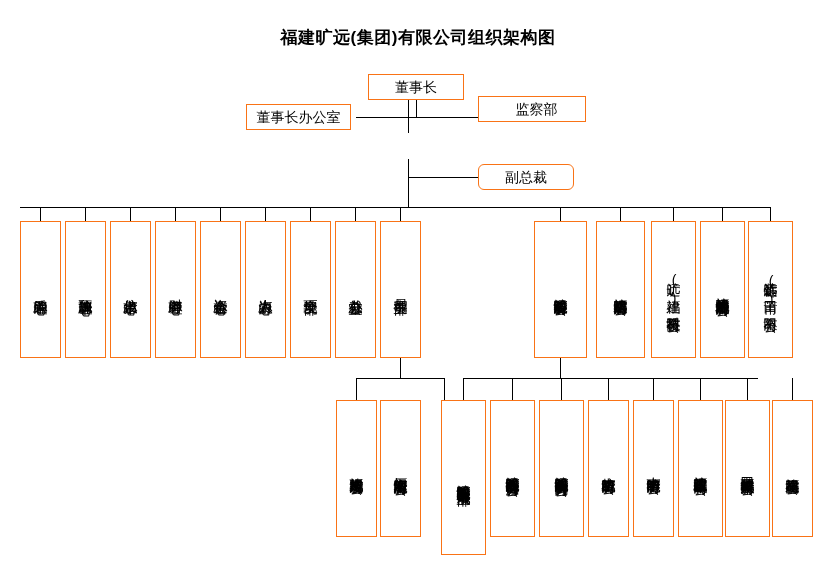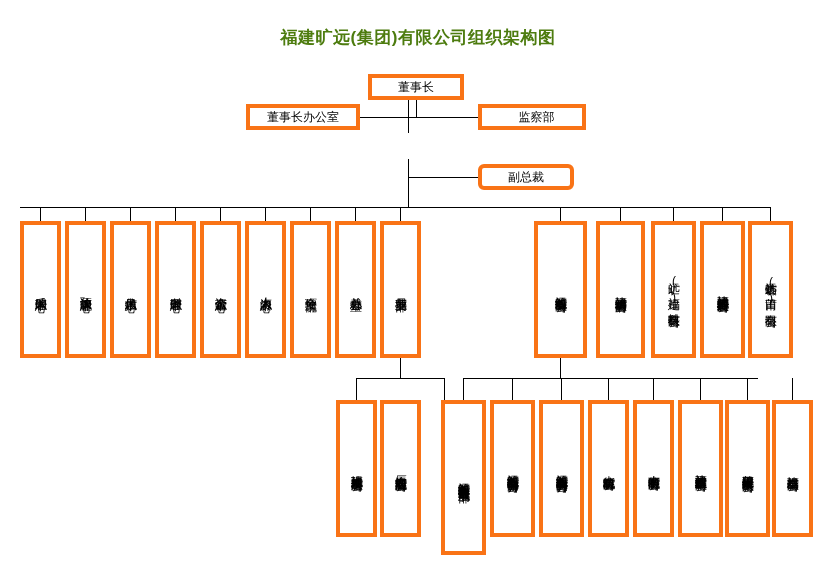--- a/index.html
+++ b/index.html
@@ -16,34 +16,34 @@
     overflow: hidden;
   }
   #title {
     position: absolute;
     top: 26px;
     left: 0;
     width: 836px;
     text-align: center;
     font-size: 17px;
     font-weight: bold;
-    color: #4d7c0f;
+    color: #000000;
     letter-spacing: 0.5px;
   }
   .node {
     position: absolute;
     box-sizing: border-box;
-    border: 4px solid #f97316;
+    border: 1px solid #f97316;
     background: #ffffff;
     color: #000000;
     display: flex;
     align-items: center;
     justify-content: center;
     text-align: center;
-    font-size: 12px;
+    font-size: 14px;
     line-height: 14px;
     z-index: 2;
   }
   .node.vert {
     writing-mode: vertical-rl;
     text-orientation: upright;
     line-height: 15px;
     letter-spacing: 0.5px;
   }
   .line {
@@ -56,23 +56,23 @@
 </style>
 </head>
 <body>
 
 <div id="page">
 
   <div id="title">福建旷远(集团)有限公司组织架构图</div>
 
   <div class="node" style="left:368px; top:74px; width:96px; height:26px;">董事长</div>
 
-  <div class="node" style="left:246px; top:104px; width:114px; height:26px;">董事长办公室</div>
+  <div class="node" style="left:246px; top:104px; width:105px; height:26px;">董事长办公室</div>
 
-  <div class="node" style="left:478px; top:104px; width:108px; height:26px;padding-left:9px;">监察部</div>
+  <div class="node" style="left:478px; top:96px; width:108px; height:26px;padding-left:9px;">监察部</div>
 
 
   <div class="node" style="left:478px; top:164px; width:96px; height:26px;border-radius:6px;">副总裁</div>
 
   <div class="line vline" style="left:416px; top:100px; height:17px;"></div>
   <div class="line hline" style="left:356px; top:117px; width:122px;"></div>
 
   <div class="line vline" style="left:408px; top:100px; height:33px;"></div>
 
   <div class="line vline" style="left:408px; top:159px; height:18px;"></div>

